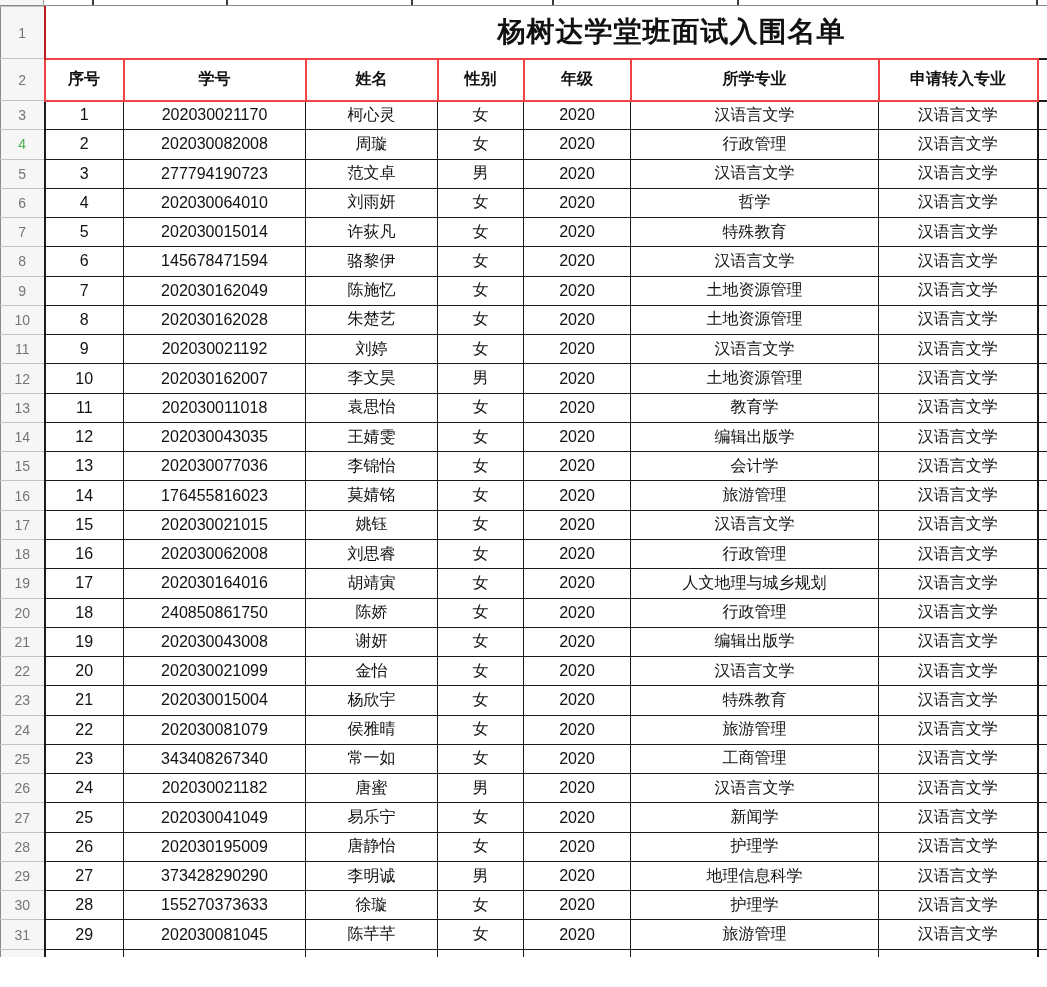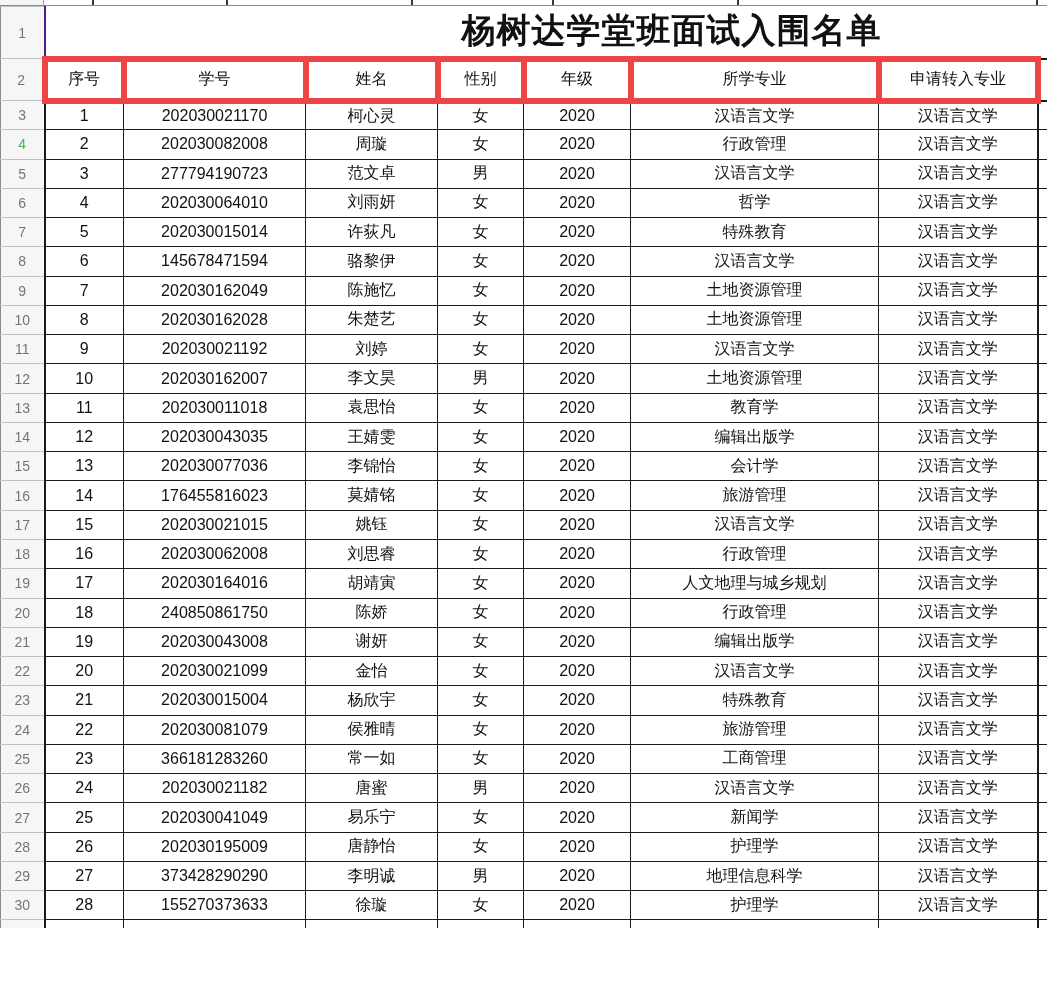--- a/index.html
+++ b/index.html
@@ -19,30 +19,30 @@
   
   .rownum{
     background:#f6f6f6;color:#757575;font-size:14px;
     border:1px solid #c2c2c2;border-left:1px solid #8a8a8a;
   }
   .rownum.active{color:#4caf50;}
 
   
   .title-row{height:52px;}
   .title-cell{
-    font-weight:bold;font-size:34px;letter-spacing:1px;
-    border-left:2px solid #4c1d95;background:#fff;
+    font-weight:bold;font-size:28px;letter-spacing:1px;
+    border-left:2px solid #b91c1c;background:#fff;
     text-align:center;padding-left:250px; 
   }
 
   
   .header-row{height:42px;}
   .header-row td.hdr{
-    font-weight:normal;font-size:16px;background:#fff;
-    border:6px solid #ef4444;
+    font-weight:bold;font-size:16px;background:#fff;
+    border:2px solid #ef4444;
   }
   .header-row td.sliver{border:2px solid #1a1a1a;border-right:none;}
 
   
   .data-row{height:29.27px;}
   .data-row td{font-size:16px;background:#fff;border:1.5px solid #1a1a1a;}
   .data-row td.rownum{background:#f6f6f6;border:1px solid #c2c2c2;border-left:1px solid #8a8a8a;font-size:14px;}
   .data-row td.rownum.active{color:#4caf50;}
   .data-row td.cell-no{border-left:2px solid #1a1a1a;}
   .data-row td.cell-transfer{border-right:2px solid #1a1a1a;}
@@ -340,21 +340,21 @@
     <td>侯雅晴</td>
     <td>女</td>
     <td>2020</td>
     <td>旅游管理</td>
     <td class="cell-transfer">汉语言文学</td>
     <td class="sliver"></td>
   </tr>
         <tr class="data-row">
     <td class="rownum">25</td>
     <td class="cell-no">23</td>
-    <td>366181283260</td>
+    <td>343408267340</td>
     <td>常一如</td>
     <td>女</td>
     <td>2020</td>
     <td>工商管理</td>
     <td class="cell-transfer">汉语言文学</td>
     <td class="sliver"></td>
   </tr>
         <tr class="data-row">
     <td class="rownum">26</td>
     <td class="cell-no">24</td>
@@ -400,20 +400,31 @@
     <td class="sliver"></td>
   </tr>
         <tr class="data-row">
     <td class="rownum">30</td>
     <td class="cell-no">28</td>
     <td>155270373633</td>
     <td>徐璇</td>
     <td>女</td>
     <td>2020</td>
     <td>护理学</td>
+    <td class="cell-transfer">汉语言文学</td>
+    <td class="sliver"></td>
+  </tr>
+        <tr class="data-row">
+    <td class="rownum">31</td>
+    <td class="cell-no">29</td>
+    <td>202030081045</td>
+    <td>陈芊芊</td>
+    <td>女</td>
+    <td>2020</td>
+    <td>旅游管理</td>
     <td class="cell-transfer">汉语言文学</td>
     <td class="sliver"></td>
   </tr>
       </tbody>
     <tbody>
       <tr class="partial-row">
         <td class="rownum"></td>
         <td class="cell-no"></td>
         <td></td>
         <td></td>

